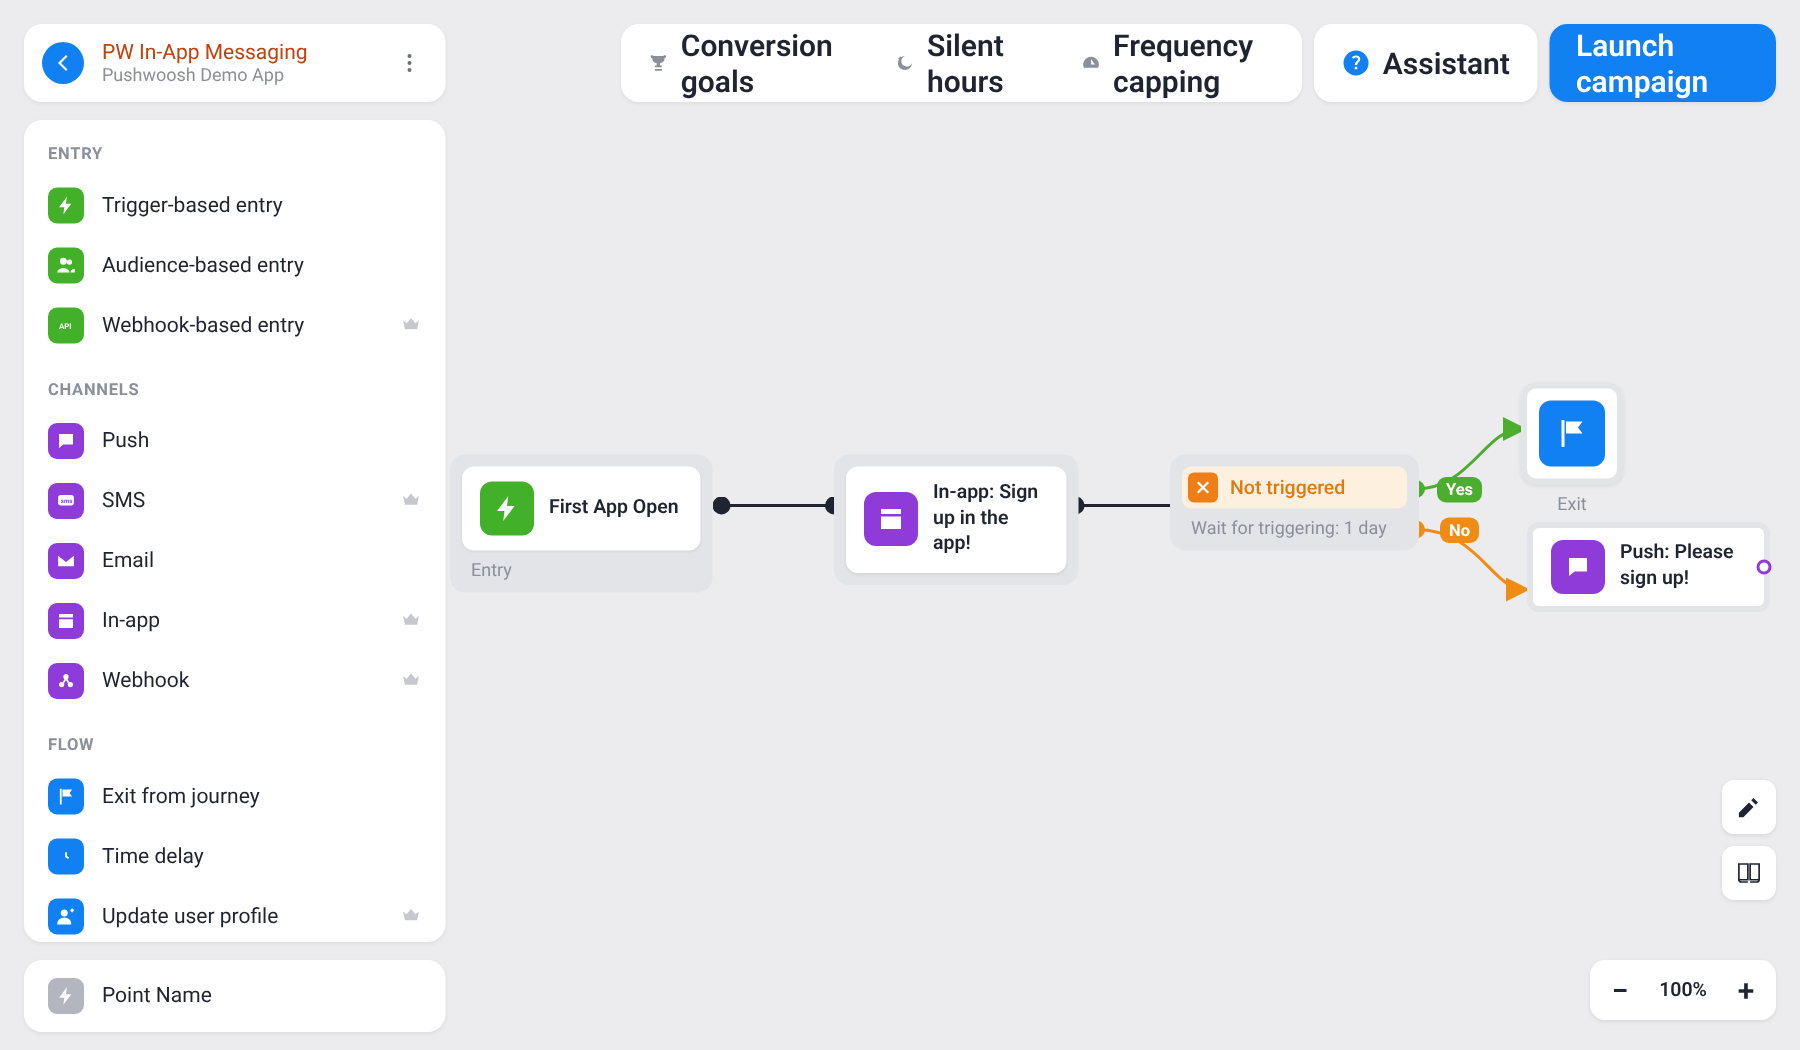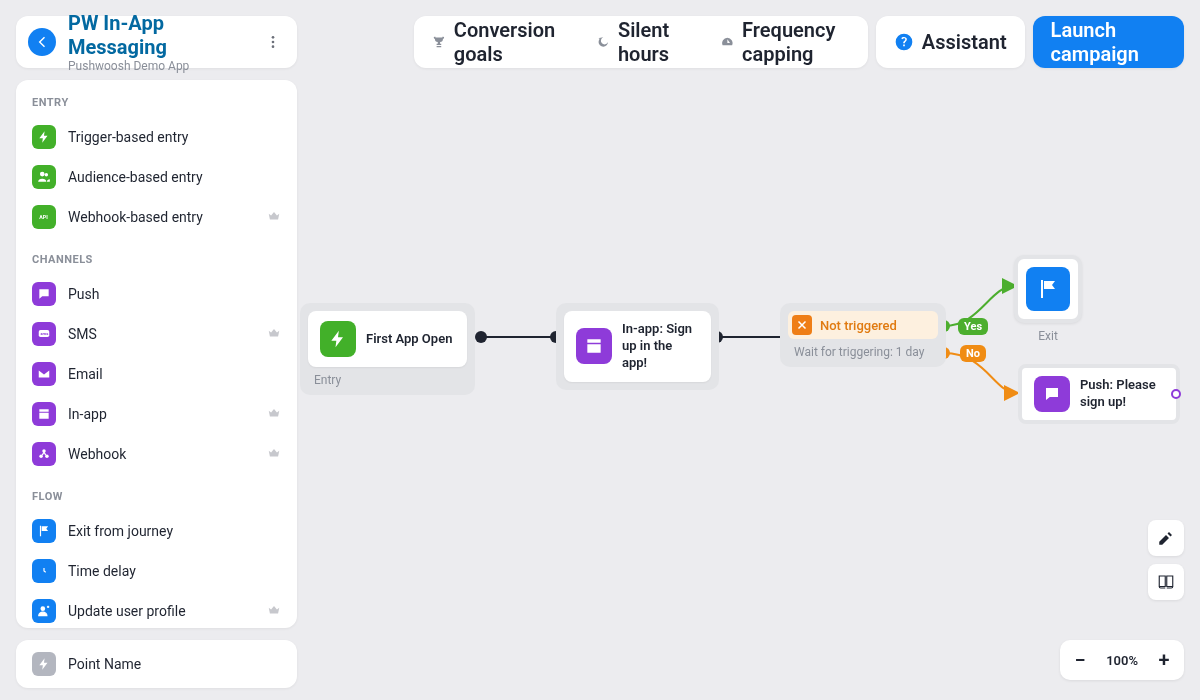--- a/index.html
+++ b/index.html
@@ -5,21 +5,21 @@
   * { box-sizing: border-box; margin: 0; padding: 0; font-family: -apple-system, BlinkMacSystemFont, "Segoe UI", Roboto, Helvetica, Arial, sans-serif; }
   body { background: #ececef; width:1200px; height:700px; overflow:hidden; position:relative; color:#1f2430; }
 
   
   .sidebar { position:absolute; left:16px; top:16px; width:281px; }
   .card { background:#fff; border-radius:12px; box-shadow:0 1px 3px rgba(0,0,0,.06); }
   .header-card { height:52px; display:flex; align-items:center; padding:0 12px; margin-bottom:12px; }
   .back-btn { width:28px; height:28px; border-radius:50%; background:#1180f2; display:flex; align-items:center; justify-content:center; margin-right:12px; cursor:pointer; }
   .back-btn svg { fill:#fff; width:16px; height:16px; }
   .header-title { flex:1; }
-  .header-title .title { font-weight:700; font-size:20px; color:#0369a1; }
+  .header-title .title { font-weight:400; font-size:14px; color:#c2410c; }
   .header-title .subtitle { font-size:12px; color:#8a8f99; }
   .more-btn { width:24px; height:24px; display:flex; align-items:center; justify-content:center; cursor:pointer; color:#6b6f79; }
   .more-btn svg { width:16px; height:16px; fill:currentColor; }
 
   .section-label { font-size:11px; font-weight:700; color:#8a8f99; letter-spacing:.5px; padding:16px 16px 8px; }
   .item { display:flex; align-items:center; padding:8px 16px; cursor:pointer; position:relative; }
   .item .icon-box { width:24px; height:24px; border-radius:6px; display:flex; align-items:center; justify-content:center; margin-right:12px; flex:none; }
   .item .icon-box svg { width:14px; height:14px; fill:#fff; }
   .item .label { font-size:14px; color:#1f2430; }
   .item .crown { position:absolute; right:16px; color:#c7c8cd; }
@@ -350,21 +350,21 @@
     <div class="exit-node">
       <div class="exit-icon">
         <svg viewBox="0 0 24 24">
             <path d="M5 3h2v18H5zM8 4h11l-3 4 3 4H8z"></path>
           </svg>
       </div>
     </div>
     <div class="exit-label">Exit</div>
   </div>
 
-  <div class="push-node" style="left:1018px; top:364px;">
+  <div class="push-node" style="left:1018px; top:348px;">
     <div class="push-inner" style="width:162px; position:relative;">
       <div class="push-icon">
         <svg viewBox="0 0 24 24">
             <path d="M4 4h16v12H9l-5 4zM7 8h10v2H7zm0 3h6v2H7z"></path>
           </svg>
       </div>
       <div class="node-label" style="font-size:13px;">Push: Please sign up!</div>
       <div class="push-dot"></div>
     </div>
   </div>

